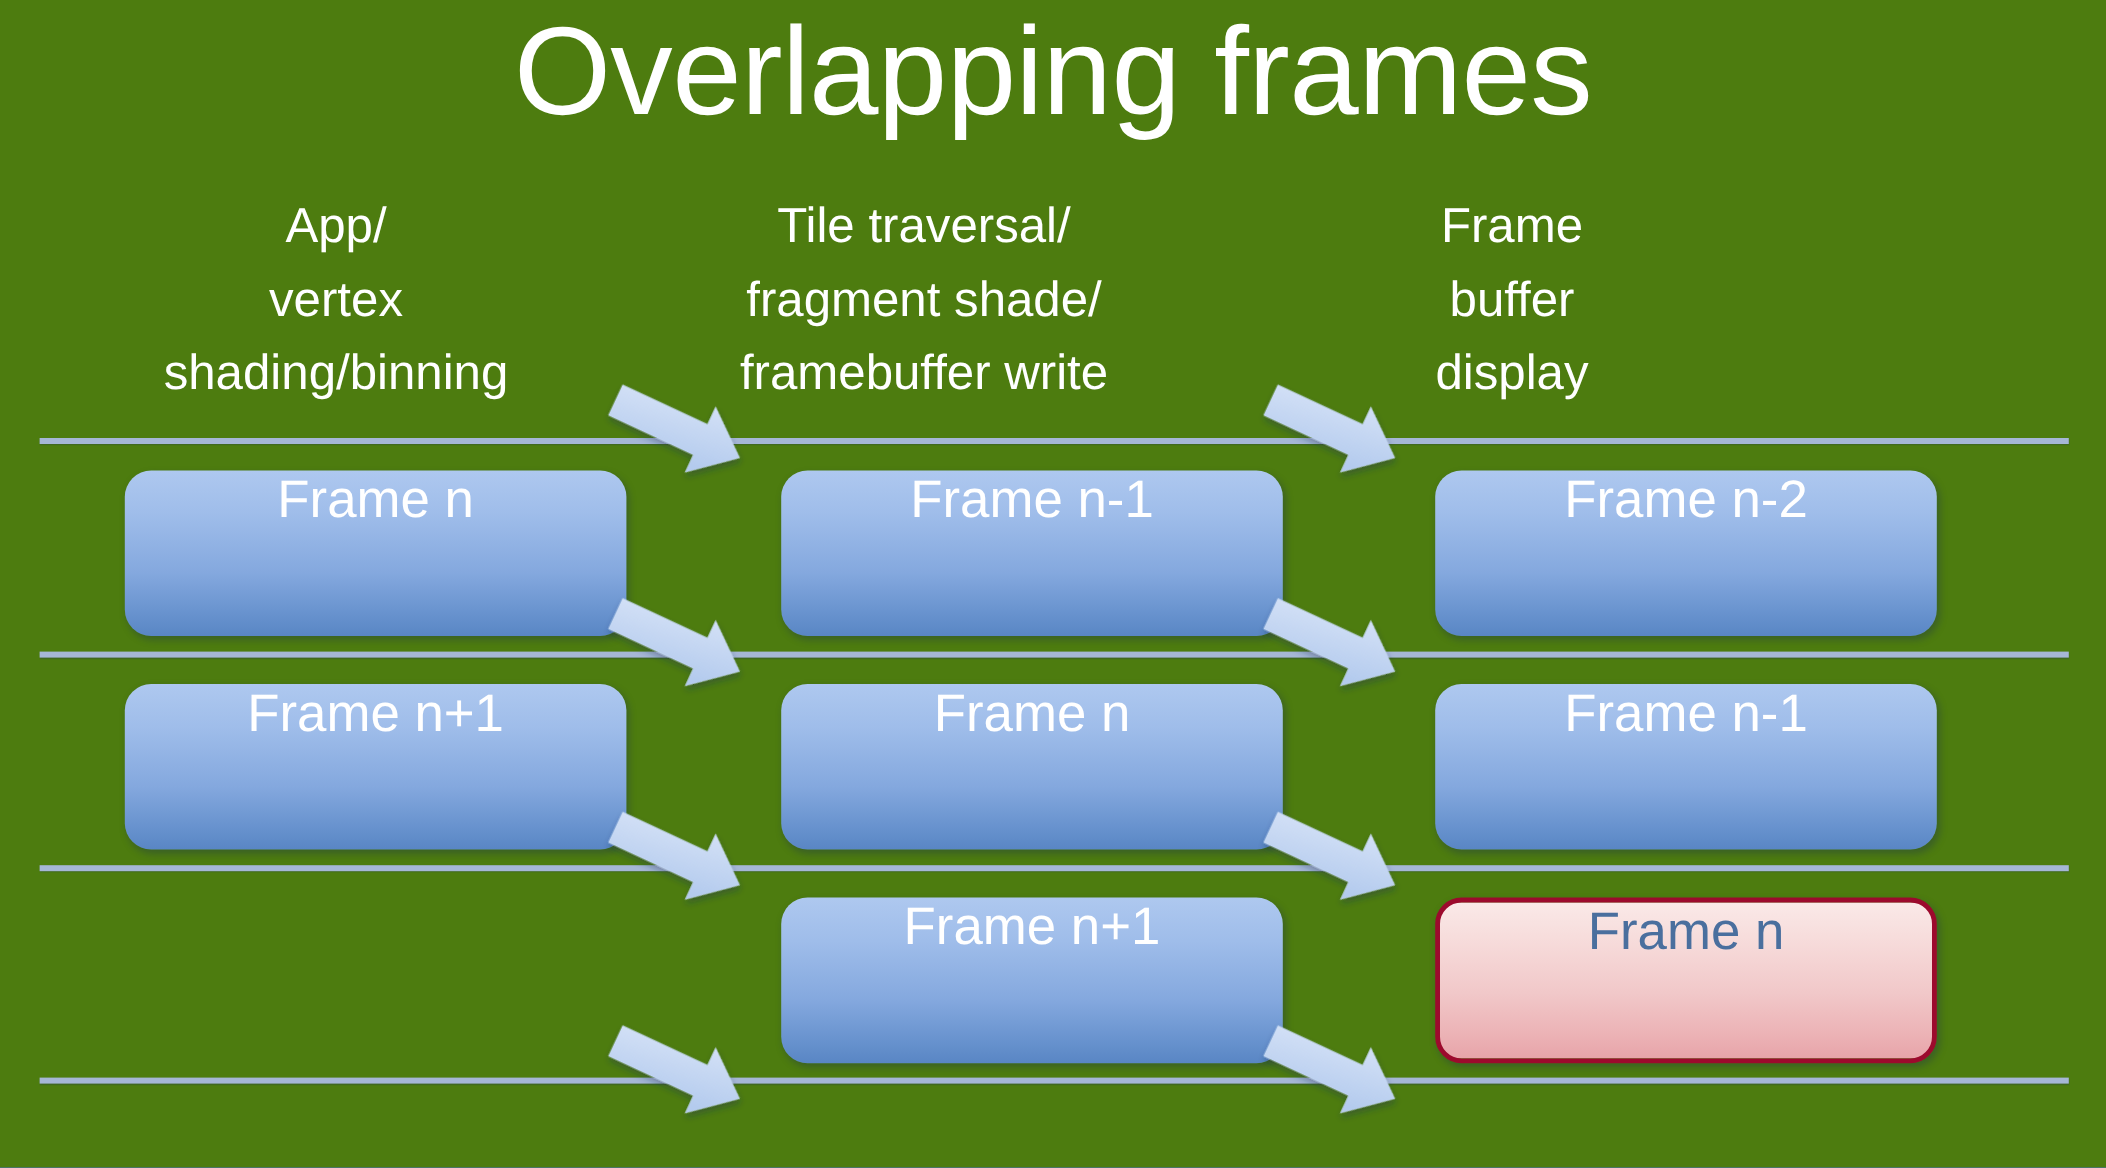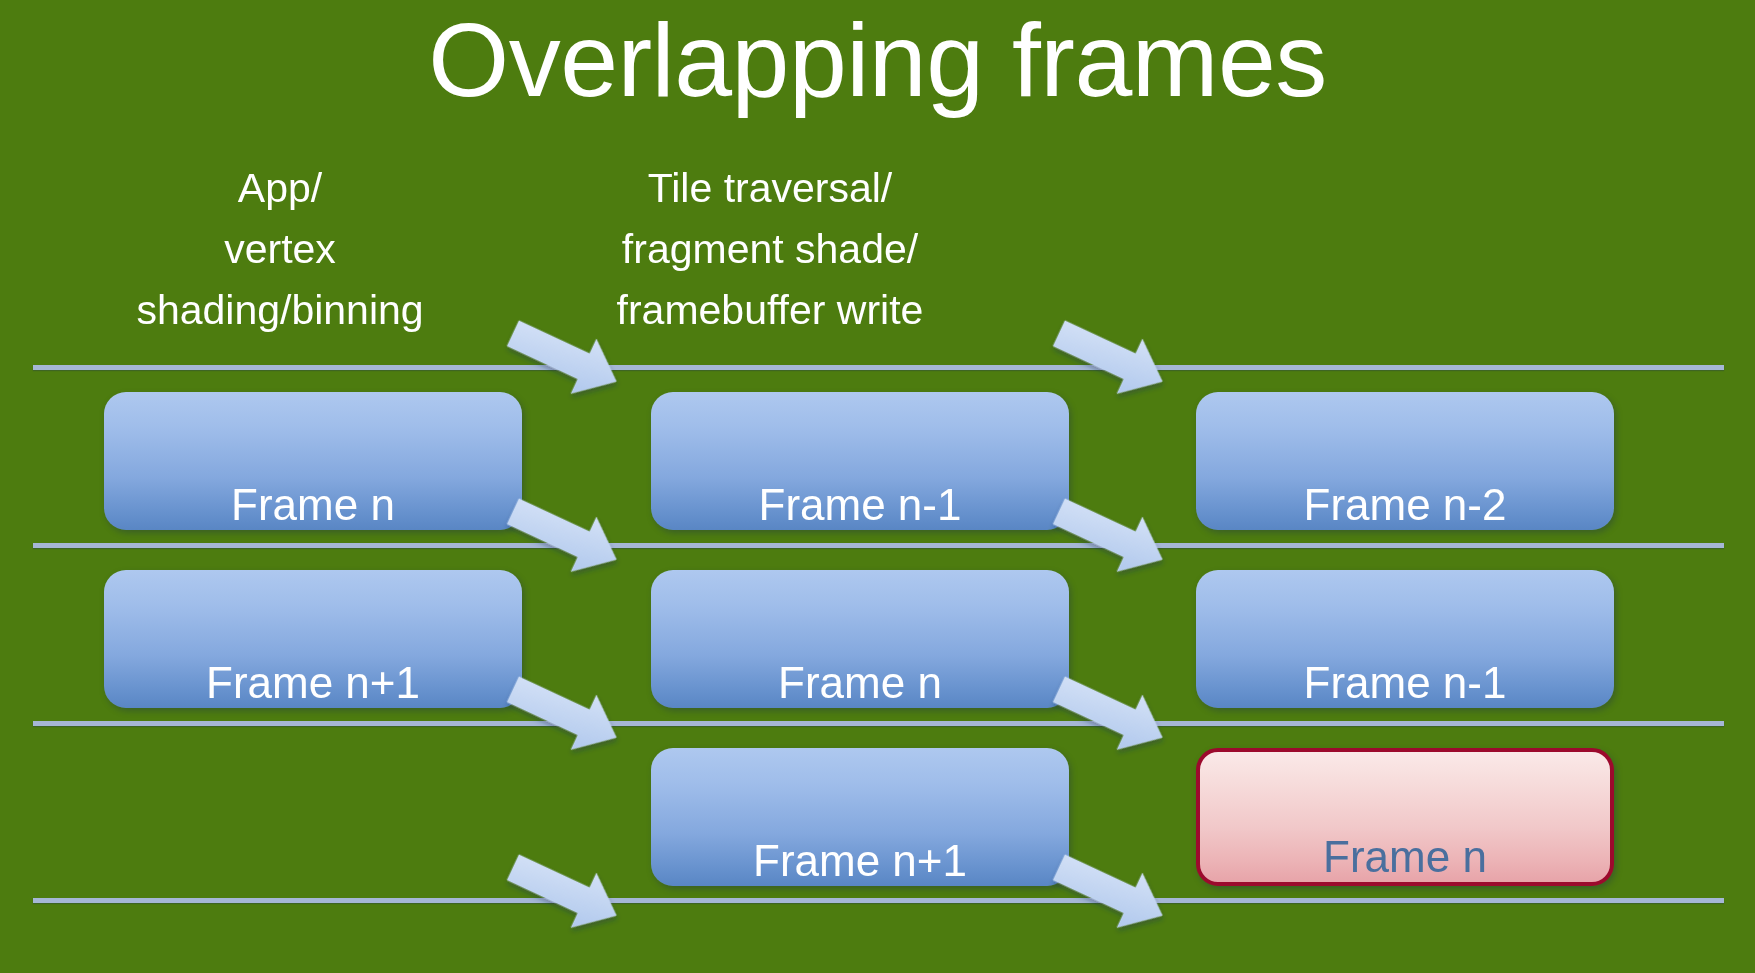--- a/index.html
+++ b/index.html
@@ -62,21 +62,21 @@
 
   
   .frame-box {
     position: absolute;
     width: 418px;
     height: 138px;
     border-radius: 22px;
     background: linear-gradient(to bottom, #aec8ef 0%, #9fbdea 26%, #84a8de 62%, #6691cd 88%, #5986c4 100%);
     box-shadow: 2px 3px 6px rgba(25,45,80,0.35);
     display: flex;
-    align-items: flex-end;
+    align-items: flex-start;
     justify-content: center;
     box-sizing: border-box;
   }
   .frame-box .frame-label {
     color: #ffffff;
     font-size: 44px;
     line-height: 50px;
     font-weight: 400;
     text-align: center;
     white-space: nowrap;
@@ -123,20 +123,23 @@
 <div id="slide">
 
   <div id="slide-title">Overlapping frames</div>
 
   <div class="col-header" id="col-header-1">Tile traversal/
 fragment shade/
 framebuffer write</div>
   <div class="col-header" id="col-header-0">App/
 vertex
 shading/binning</div>
+  <div class="col-header" id="col-header-2">Frame
+buffer
+display</div>
 
   <div class="divider" id="divider-0"></div>
   <div class="divider" id="divider-1"></div>
   <div class="divider" id="divider-2"></div>
   <div class="divider" id="divider-3"></div>
 
   <div class="frame-box col-0 row-0">
     <span class="frame-label">Frame n</span>
   </div>
   <div class="frame-box col-1 row-0">

